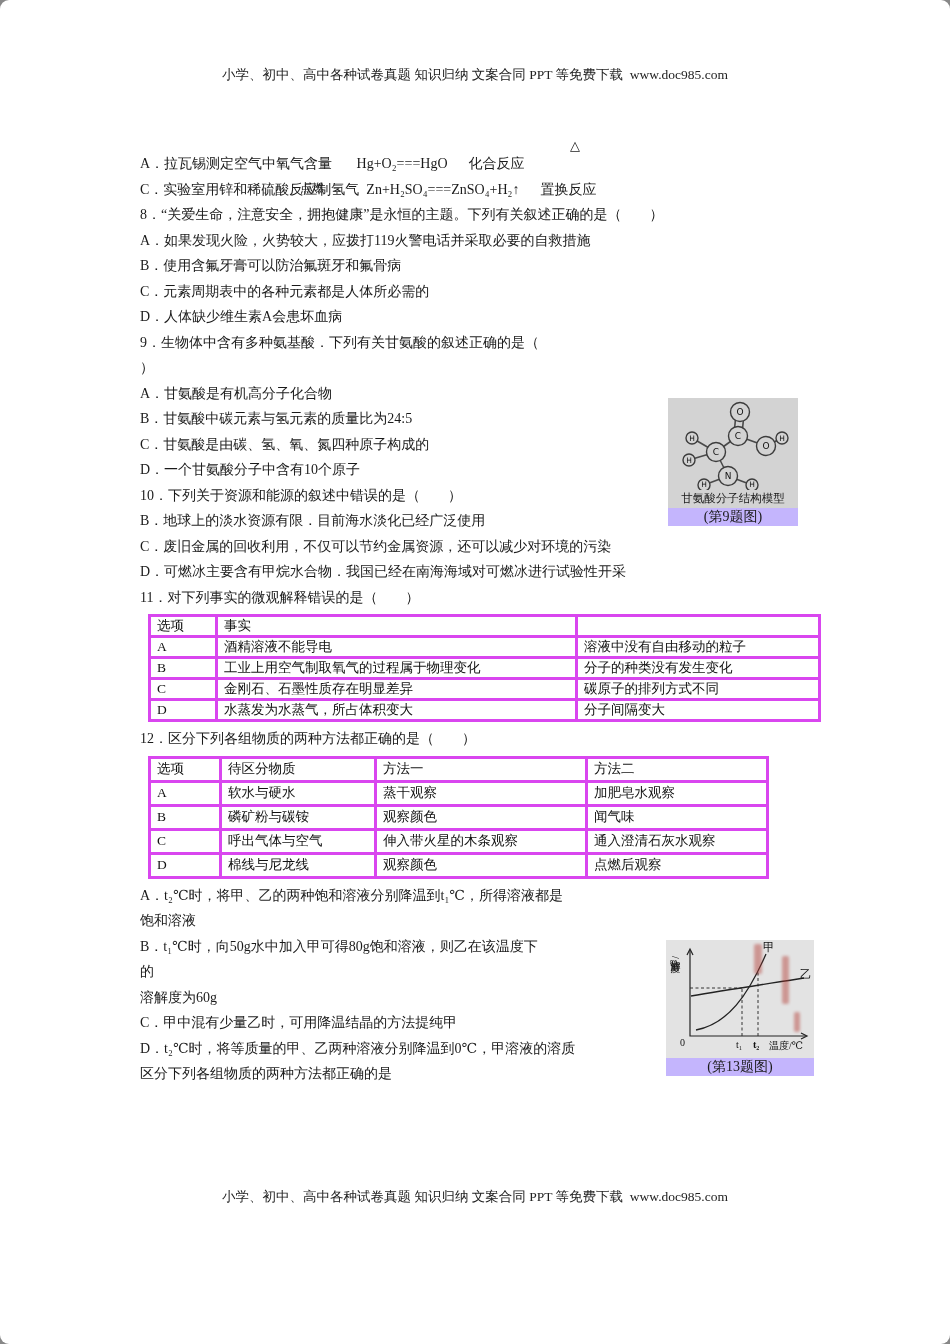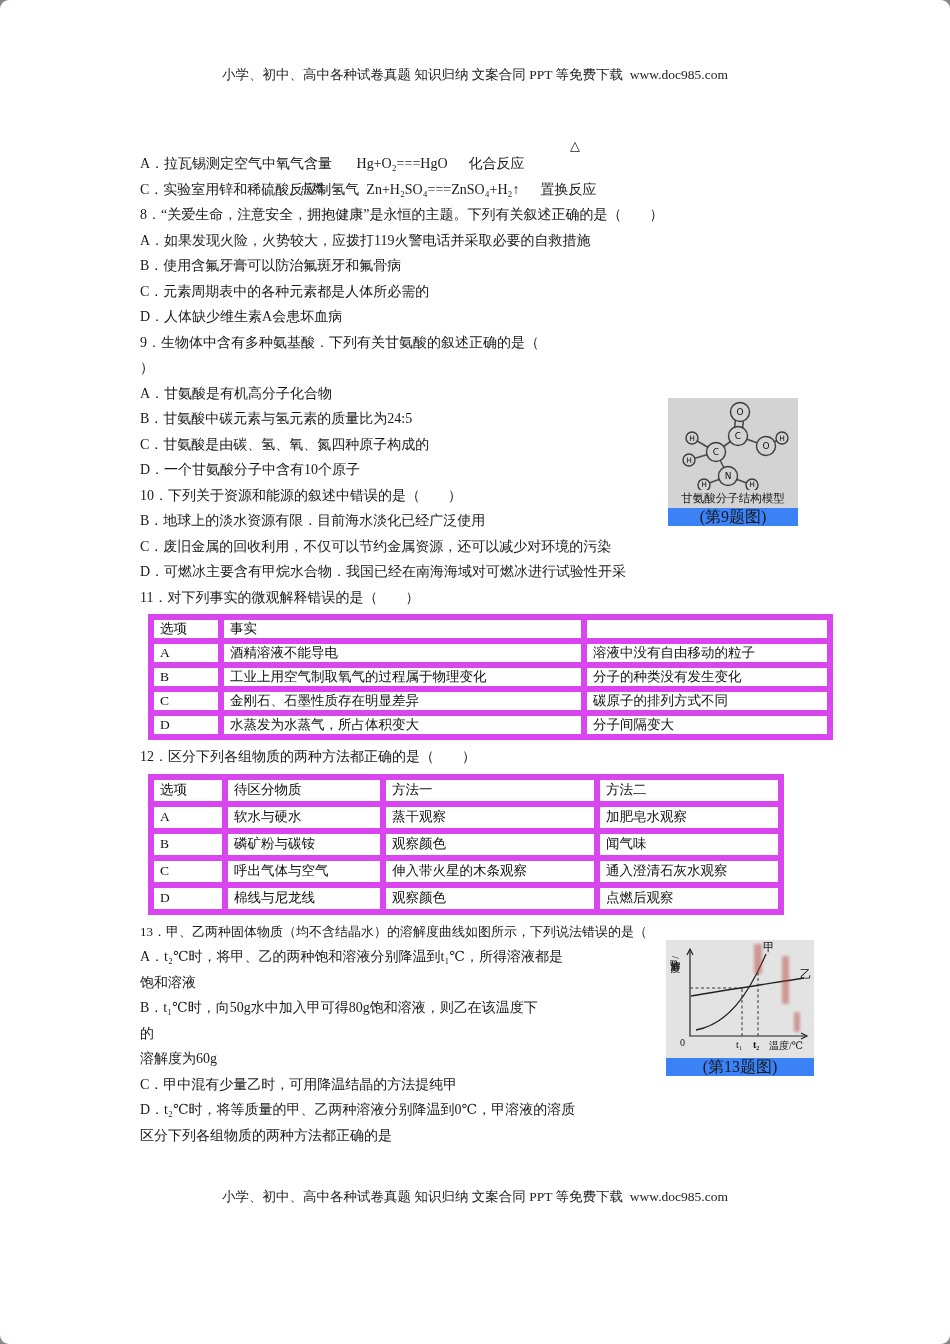--- a/index.html
+++ b/index.html
@@ -12,30 +12,30 @@
   .footer{top:1188px;}
   .content{position:absolute;left:140px;top:151px;width:695px;font-size:14px;}
   .line{line-height:25.5px;white-space:pre;}
   .mt{margin-top:15px;}
   .tight{font-size:13px;}
   .cond{position:absolute;font-size:12px;color:#1a1a1a;white-space:pre;}
   .cond-delta{left:570px;top:138px;font-size:13px;}
   .cond-ignite{left:300px;top:180px;}
 
   table.tbl{border-collapse:collapse;font-size:13.5px;margin:4px 0 4px 8px;color:#111;}
-  table.tbl th,table.tbl td{border:6px solid #d946ef;font-weight:normal;text-align:left;padding:0 6px;white-space:pre;}
+  table.tbl th,table.tbl td{border:3px solid #d946ef;font-weight:normal;text-align:left;padding:0 6px;white-space:pre;}
   table.t1 th,table.t1 td{height:18px;}
   table.t2 th,table.t2 td{height:21px;}
 
   
   .fig9{position:absolute;left:668px;top:398px;width:130px;text-align:center;}
   .fig9-plot{background:#d3d3d3;}
   .fig9 svg{display:block;}
   .fig9-caption{font-size:11.5px;line-height:16px;background:#d3d3d3;padding-bottom:2px;}
-  .fig-tag{font-size:16px;line-height:18px;background:#3b82f6;text-align:center;}
+  .fig-tag{font-size:14px;line-height:18px;background:#c4b5fd;text-align:center;}
   .bond{stroke:#4a4a4a;stroke-width:1.6;}
   .atom circle{fill:#d3d3d3;stroke:#3c3c3c;stroke-width:1.4;}
   .atom text{font-size:9px;fill:#111;font-family:"DejaVu Sans",sans-serif;}
   .atom.sm text{font-size:7.5px;}
 
   
   .fig13{position:absolute;left:666px;top:940px;width:148px;}
   .fig13-plot{position:relative;width:148px;height:118px;background:#e3e3e3;}
   .fig13 svg{display:block;}
   .axis{stroke:#222;stroke-width:1.2;fill:none;}
@@ -141,21 +141,20 @@
       </tr>
       <tr>
         <td>D</td>
         <td>棉线与尼龙线</td>
         <td>观察颜色</td>
         <td>点燃后观察</td>
       </tr>
     </tbody>
       </table>
 
-    <div class="line tight">13．甲、乙两种固体物质（均不含结晶水）的溶解度曲线如图所示，下列说法错误的是（</div>
     <div class="line">A．t₂℃时，将甲、乙的两种饱和溶液分别降温到t₁℃，所得溶液都是</div>
     <div class="line">饱和溶液</div>
     <div class="line">B．t₁℃时，向50g水中加入甲可得80g饱和溶液，则乙在该温度下</div>
     <div class="line">的</div>
     <div class="line">溶解度为60g</div>
     <div class="line">C．甲中混有少量乙时，可用降温结晶的方法提纯甲</div>
     <div class="line">D．t₂℃时，将等质量的甲、乙两种溶液分别降温到0℃，甲溶液的溶质</div>
     <div class="line">区分下列各组物质的两种方法都正确的是</div>
   </div>
 

